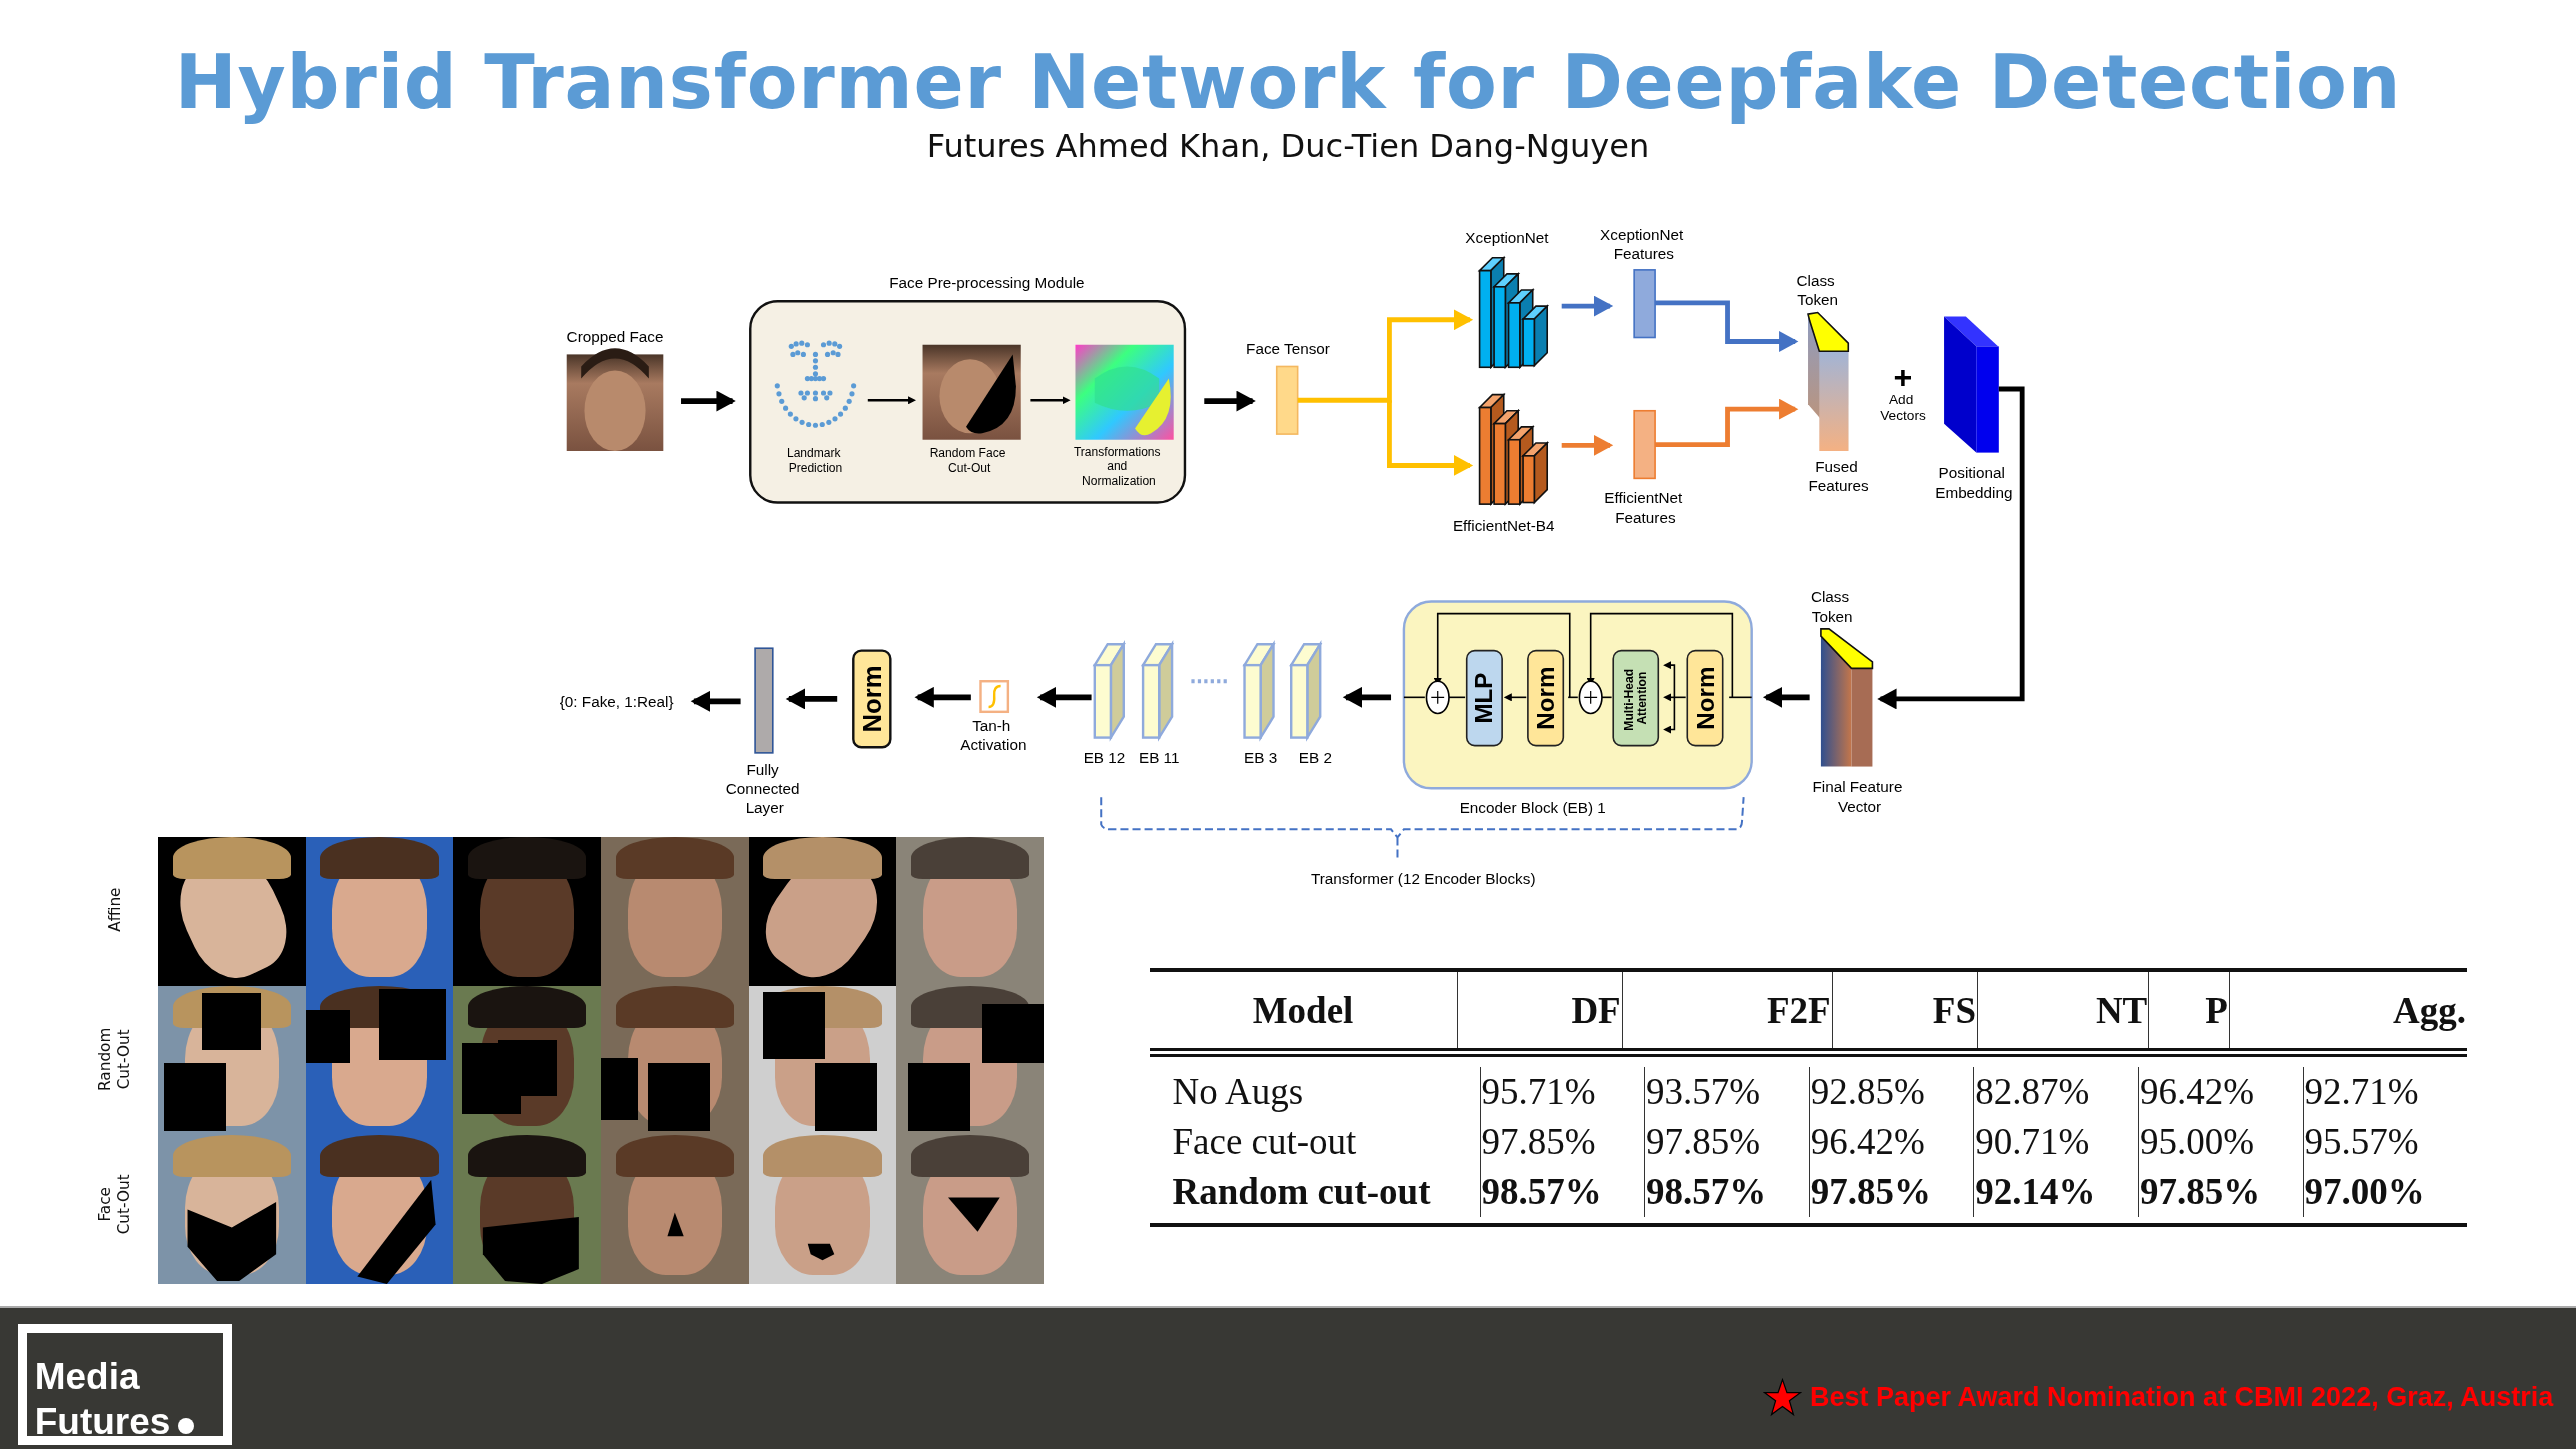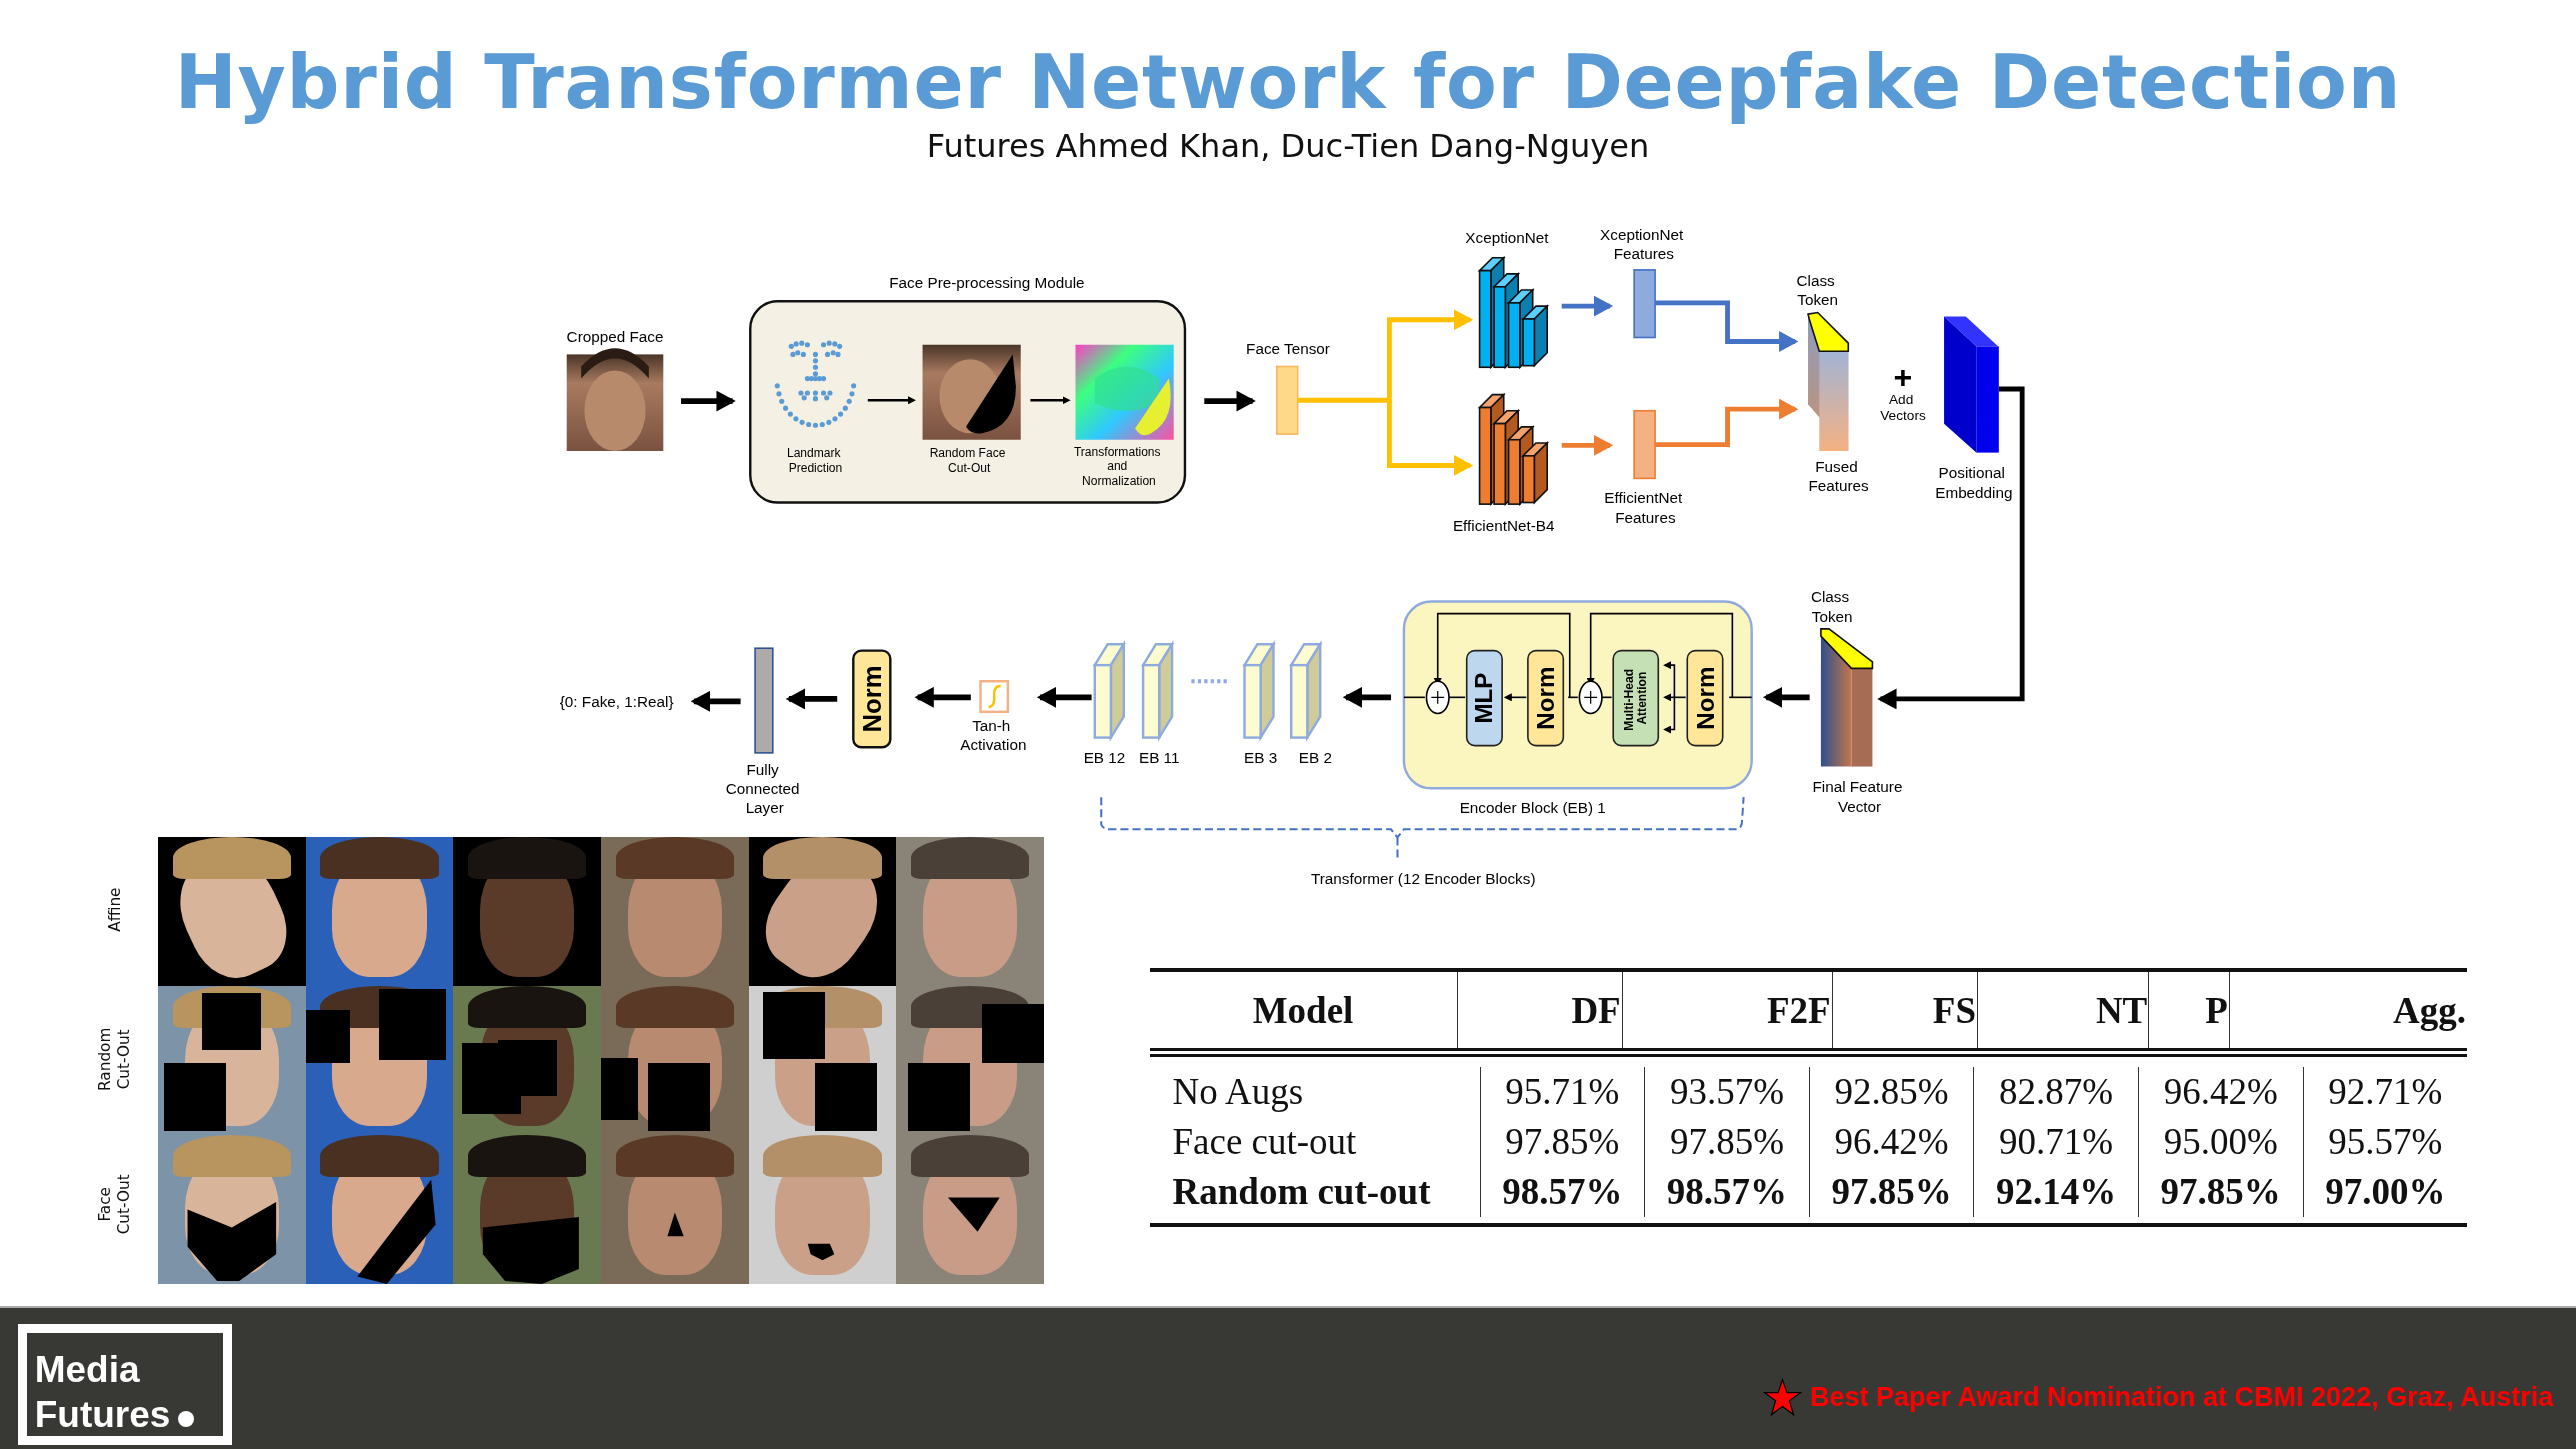--- a/index.html
+++ b/index.html
@@ -12,30 +12,30 @@
   
   #grid{left:158px;top:837px;width:886px;height:447px;display:grid;grid-template-columns:repeat(6,1fr);grid-template-rows:repeat(3,1fr);gap:0;}
   .cell{position:relative;overflow:hidden;}
   .rowlabel{position:absolute;font-family:"DejaVu Sans",sans-serif;font-size:15.3px;color:#111;text-align:center;transform:rotate(-90deg);transform-origin:center;width:145px;line-height:19.3px;}
   
   #tbl{left:1150px;top:968px;width:1317px;}
   table{border-collapse:collapse;width:100%;font-family:"Liberation Serif",serif;font-size:37px;color:#111;}
   .rule-thick{height:4px;background:#111;}
   .rule-double{height:3.2px;border-top:3.2px solid #111;border-bottom:3.2px solid #111;margin-top:0;}
   th{font-weight:bold;height:74px;text-align:right;}
-  td{text-align:center;height:48px;}
+  td{text-align:left;height:48px;}
   th.model,td.model{text-align:left;padding-left:22.5px;width:306px;}
   th.model{text-align:center;padding-left:0;}
   th+th,td+td{border-left:1.6px solid #333;}
   tr.bold td{font-weight:bold;}
   
   #footer{left:0;top:1306px;width:2576px;height:143px;background:#383834;border-top:2.4px solid #aaa;}
   #logo{left:17.7px;top:1324px;width:196px;height:103px;border:9.7px solid #fff;background:#383834;}
   #logo div{color:#fff;font-weight:bold;font-size:37px;line-height:45px;padding-left:8px;font-family:"Liberation Sans",sans-serif;}
-  #logo .l1{margin-top:14px;}
+  #logo .l1{margin-top:21px;}
   #logo-dot{display:inline-block;width:16px;height:16px;border-radius:50%;background:#fff;margin-left:8px;vertical-align:baseline;}
   #award{left:1763px;top:1378px;color:#ff0000;font-weight:bold;font-size:27px;font-family:"Liberation Sans",sans-serif;display:flex;align-items:center;gap:8px;text-align:right;}
 </style>
 </head>
 <body>
 
 <div id="title" class="abs">Hybrid Transformer Network for Deepfake Detection</div>
 <div id="authors" class="abs">Futures Ahmed Khan, Duc-Tien Dang-Nguyen</div>
 
 <svg id="diagram" class="abs" width="2576" height="902" viewBox="0 0 3200 1120">

